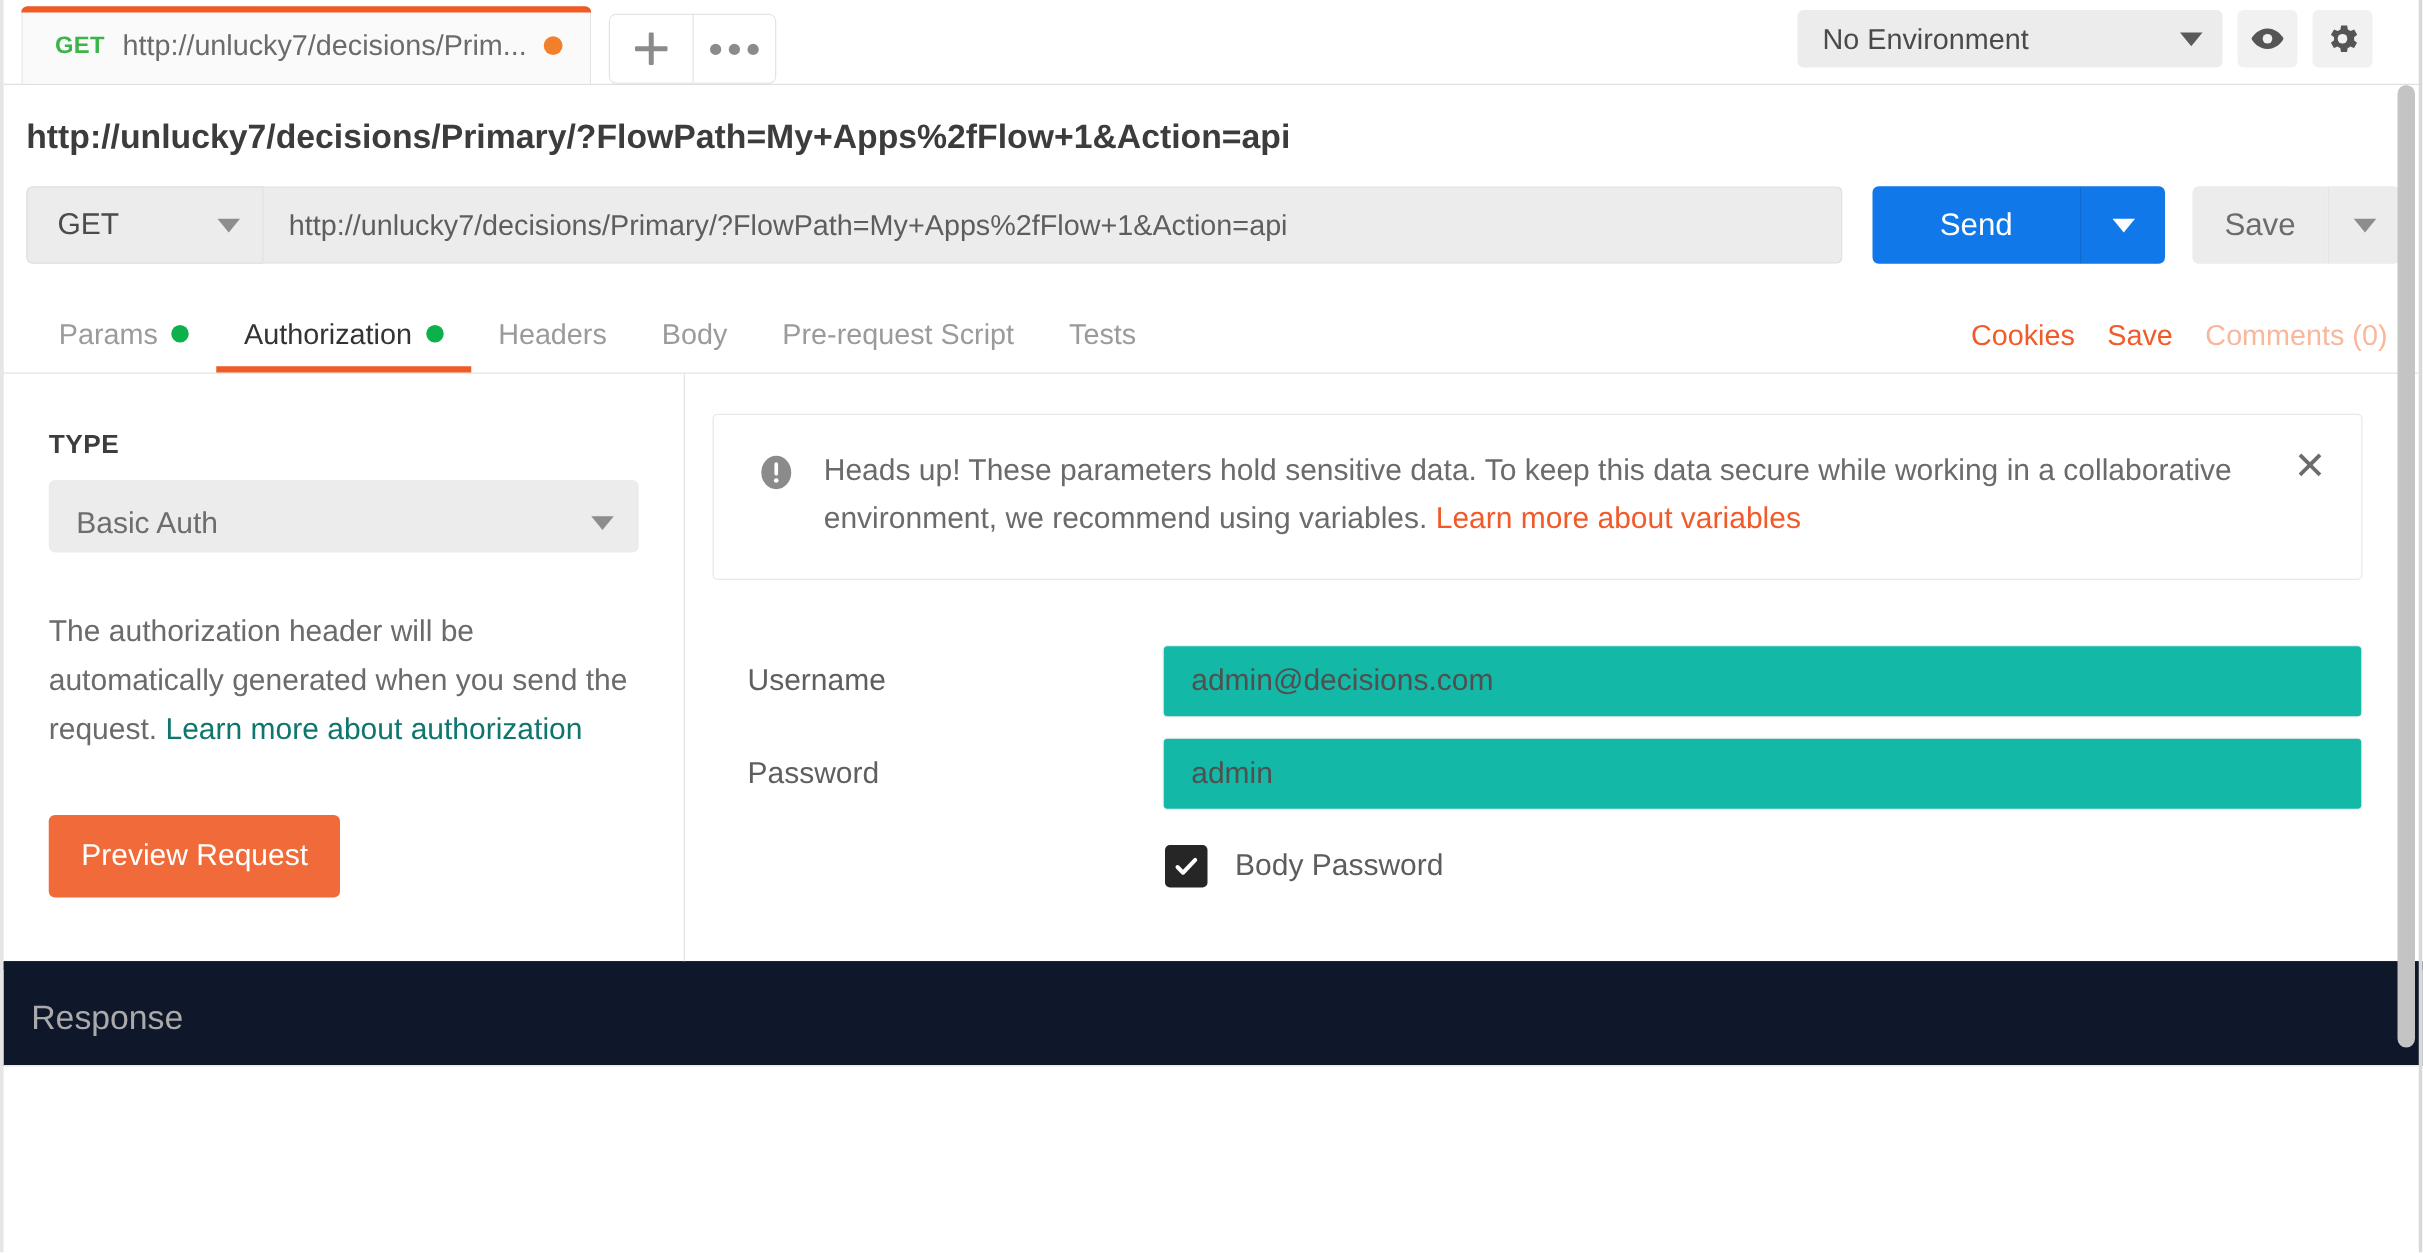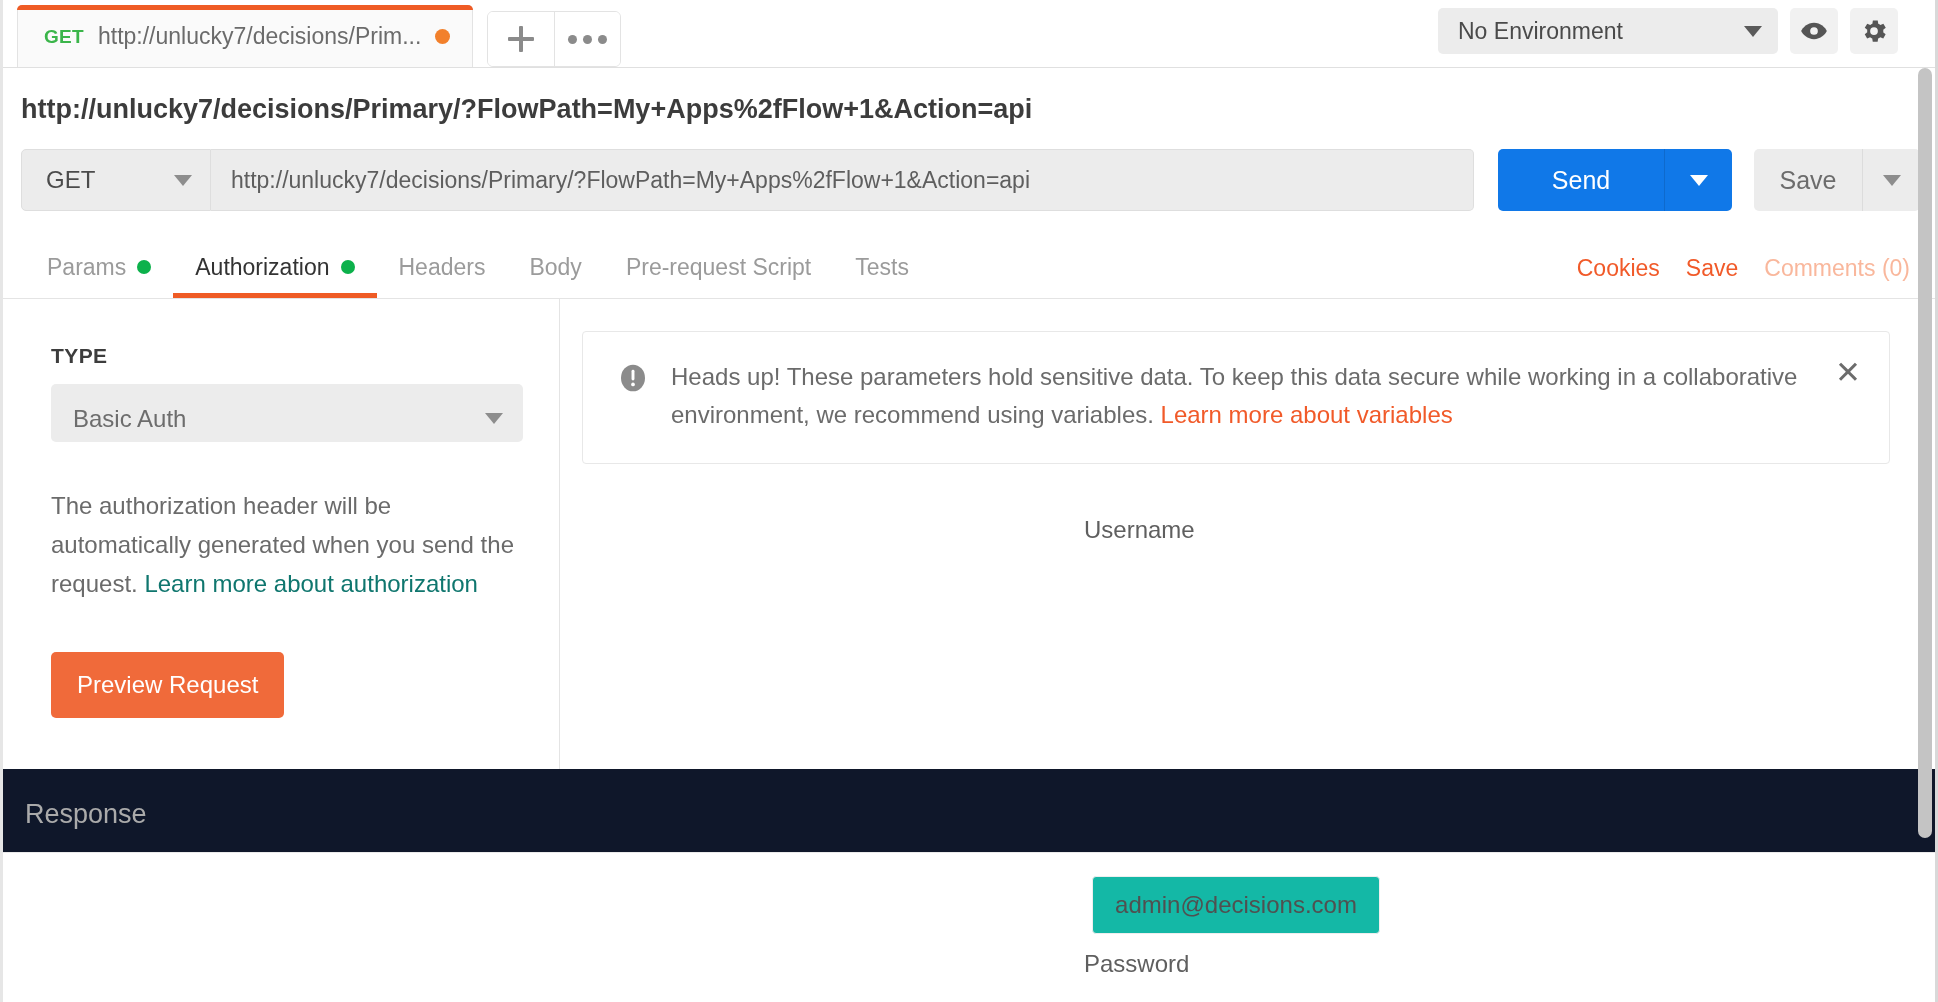--- a/index.html
+++ b/index.html
@@ -288,21 +288,20 @@
     background: none;
     border: none;
     font-family: inherit;
   }
   .link-act.muted { color: #f9b79c; }
 
   
   .panes {
     display: flex;
     height: 470px;
-    margin-left: 12px;
   }
   .pane-left {
     width: 545px;
     flex: 0 0 545px;
     border-right: 1px solid #e4e4e4;
     padding: 45px 36px 0 36px;
   }
   .type-label {
     font-size: 21px;
     font-weight: bold;
@@ -379,21 +378,20 @@
     font-family: inherit;
   }
 
   .form {
     margin-top: 52px;
   }
   .form-row {
     display: flex;
     align-items: center;
     margin-bottom: 16px;
-    flex-direction: column;
   }
   .form-label {
     width: 360px;
     flex: 0 0 360px;
     font-size: 24px;
     color: #5f5f5f;
     padding-left: 28px;
   }
   .form-input {
     flex: 1 1 auto;

